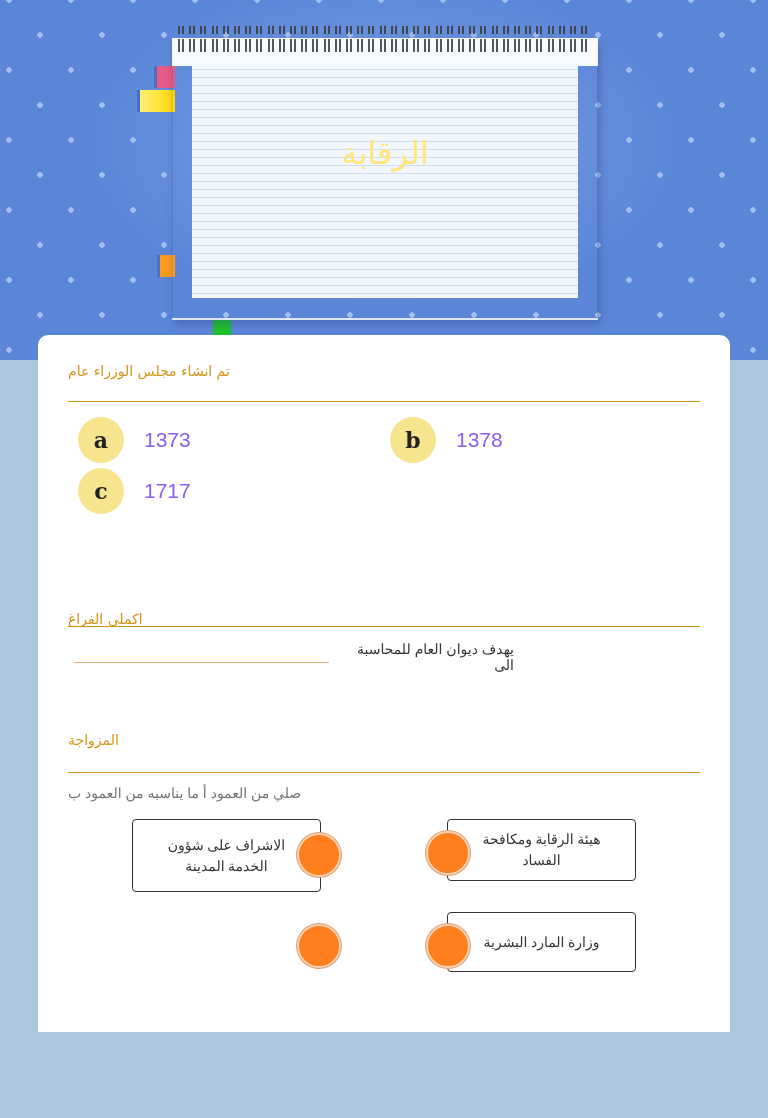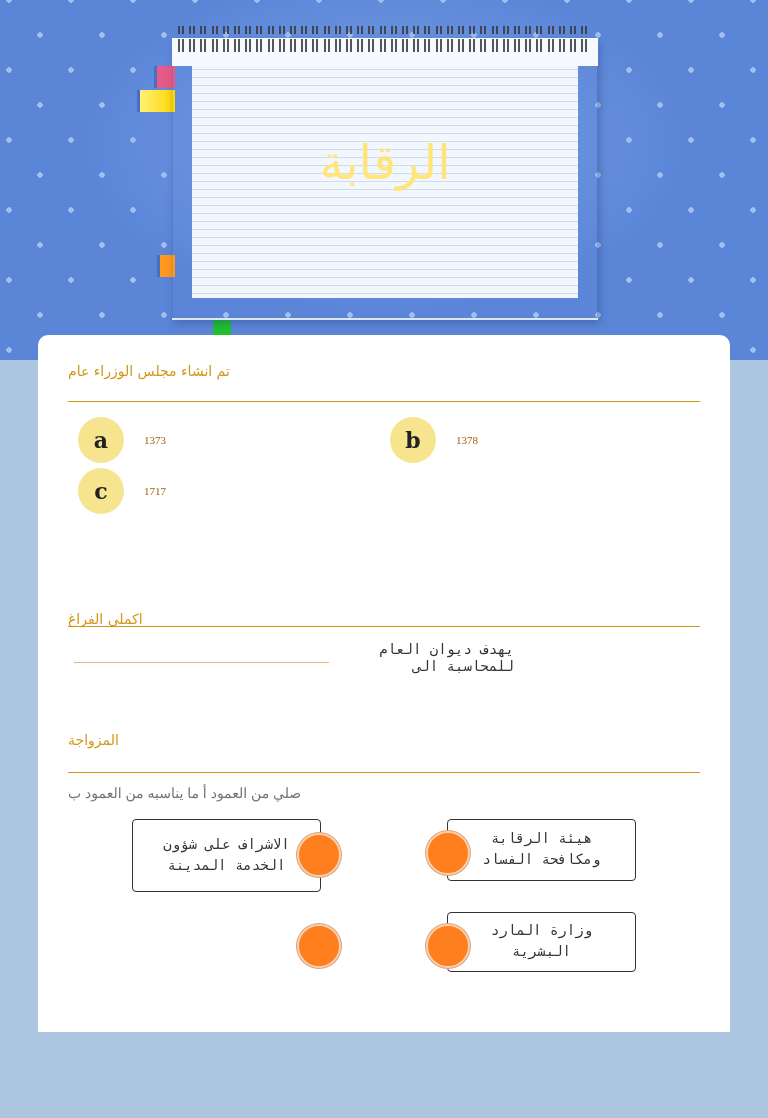--- a/index.html
+++ b/index.html
@@ -39,57 +39,57 @@
   .spiral {
     position: absolute; left: 178px; top: 26px; width: 410px; height: 26px;
     background-image:
       repeating-linear-gradient(90deg, #3a3a3a 0px, #3a3a3a 2px, transparent 2px, transparent 4px, #3a3a3a 4px, #3a3a3a 6px, transparent 6px, transparent 11.2px);
     -webkit-mask: linear-gradient(180deg, #000 0 8px, transparent 8px 13px, #000 13px 26px);
     mask: linear-gradient(180deg, #000 0 8px, transparent 8px 13px, #000 13px 26px);
     opacity: 0.85;
   }
   .notebook-title {
     position: absolute; left: 0; right: 0; top: 96px; text-align: center;
-    font-family: "DejaVu Sans", sans-serif; font-size: 48px; color: #ffe57a;
+    font-family: "DejaVu Sans", sans-serif; font-size: 32px; color: #ffe57a;
     direction: rtl; z-index: 2;
   }
   .card {
     position: absolute; left: 38px; top: 335px; width: 692px; height: 697px;
     background: #ffffff; border-radius: 10px 10px 0 0;
   }
   .section-title {
     position: absolute; left: 30px; right: 30px;
     font-family: "DejaVu Sans", sans-serif; font-size: 14px; color: #d4961a;
     direction: rtl; text-align: left;
   }
   .rule { position: absolute; left: 30px; width: 632px; height: 1px; background: #d4961a; }
   .option { position: absolute; display: flex; align-items: center; }
   .badge {
     width: 46px; height: 46px; border-radius: 50%; background: #f7e48f;
     display: flex; align-items: center; justify-content: center;
     font-family: "DejaVu Serif", serif; font-weight: bold; font-size: 22px; color: #222;
   }
-  .option-text { margin-left: 20px; font-family: Liberation Serif, serif; font-size: 11px; color: #a16207; }
+  .option-text { margin-left: 20px; font-family: Liberation Sans, sans-serif; font-size: 21px; color: #8b5cf6; }
   .fill-text {
     position: absolute; left: 300px; top: 306px; width: 176px;
-    font-family: Liberation Mono, monospace; font-size: 14px; color: #333; direction: rtl; text-align: right;
+    font-family: Liberation Sans, sans-serif; font-size: 14px; color: #333; direction: rtl; text-align: right;
   }
   .fill-input {
     position: absolute; left: 36px; top: 304px; width: 255px; height: 24px;
     border: none; border-bottom: 1px solid #e8b780; background: transparent; outline: none;
     font-family: "Liberation Sans", sans-serif; font-size: 14px; direction: rtl;
   }
   .match-instr {
     position: absolute; left: 30px; top: 450px;
     font-family: "Liberation Sans", sans-serif; font-size: 14px; color: #737373; direction: rtl;
   }
   .match-box {
     position: absolute; width: 189px; border: 1px solid #333; border-radius: 4px; background: #fff;
     display: flex; align-items: center; justify-content: center; text-align: center;
-    font-family: Liberation Mono, monospace; font-size: 14px; color: #333; line-height: 1.5;
+    font-family: Liberation Serif, serif; font-size: 14px; color: #333; line-height: 1.5;
     direction: rtl; padding: 4px 28px;
   }
   .dot {
     position: absolute; width: 44px; height: 44px; border-radius: 50%;
     background: #ff7f1e; border: 2px solid #f3d2b6; box-shadow: 0 0 0 1px #e2a070;
   }
 </style>
 </head>
 <body>
 

